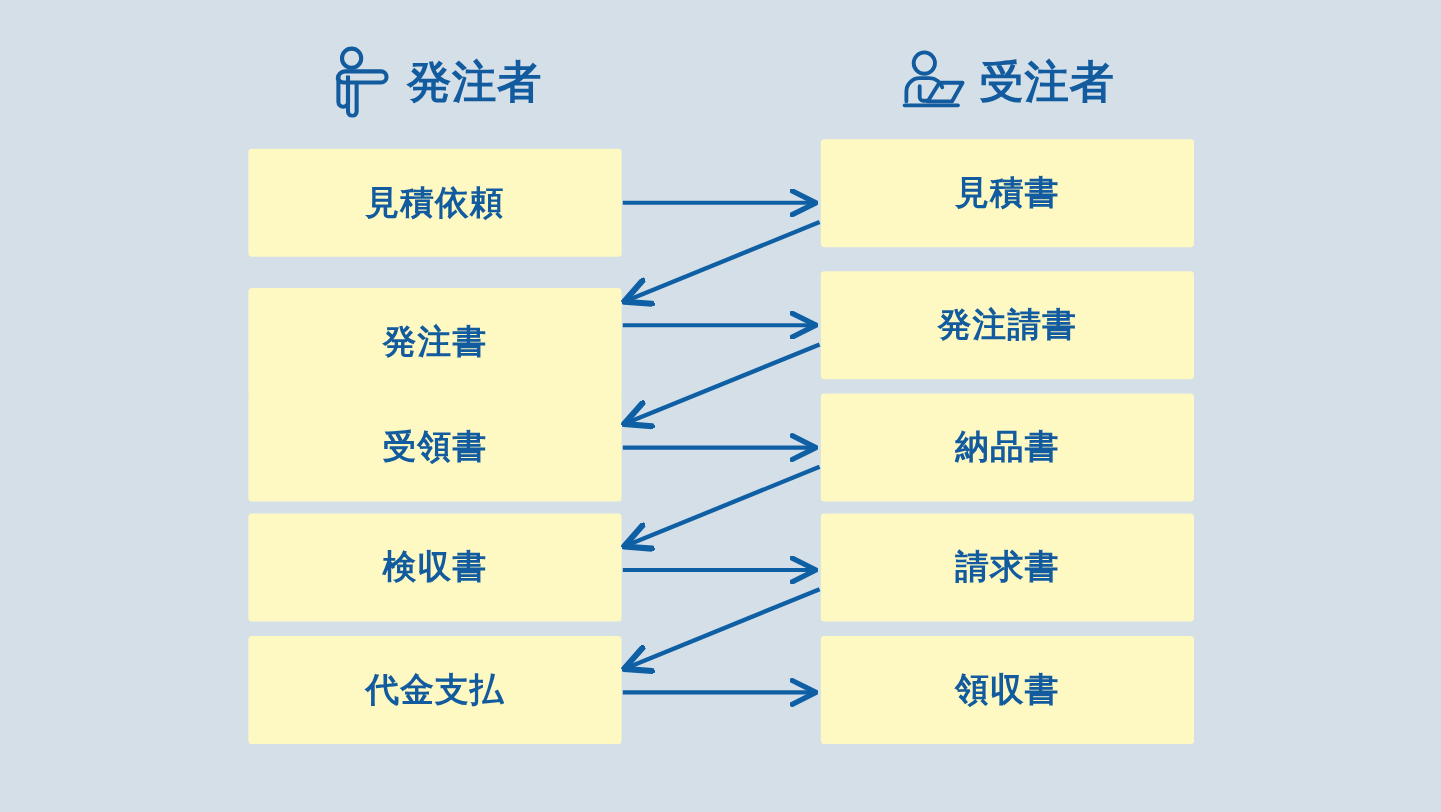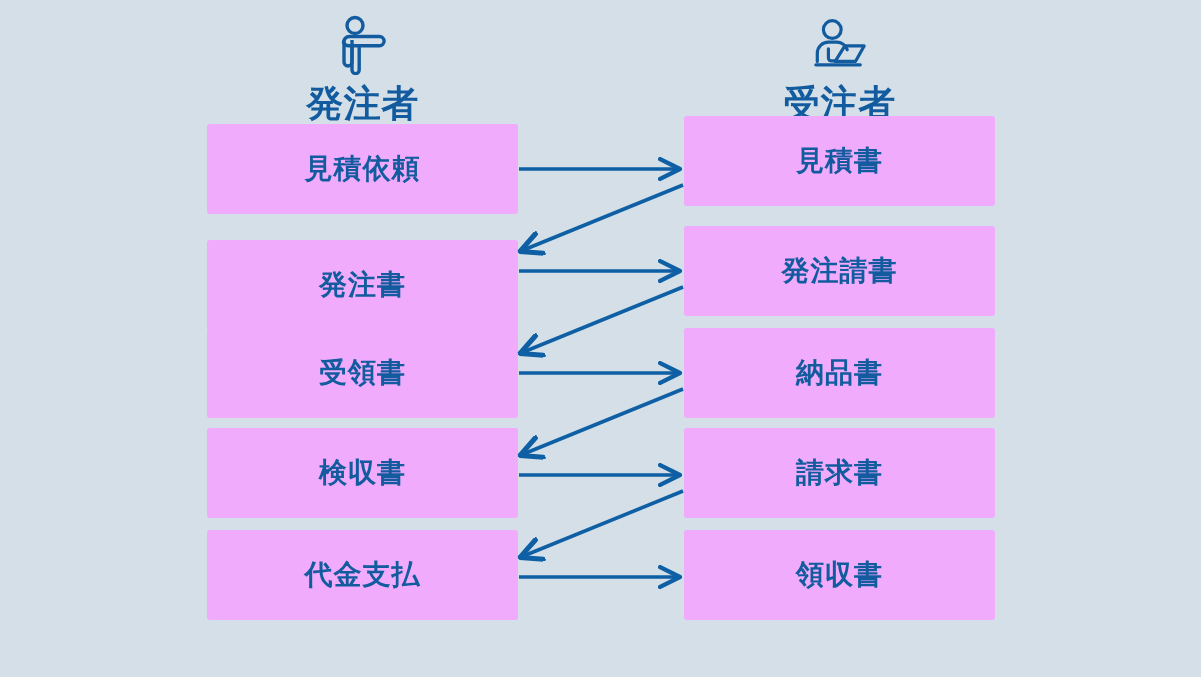--- a/index.html
+++ b/index.html
@@ -23,21 +23,20 @@
 
   
   .header {
     position: absolute;
     top: 36px;
     height: 64px;
     display: flex;
     align-items: center;
     justify-content: center;
     gap: 10px;
-    flex-direction: column;
   }
   .header.left  { left: 207px; width: 311px; }
   .header.right { left: 684px; width: 311px; align-items: center; }
   .header-icon {
     width: 56px;
     height: 60px;
     flex: 0 0 auto;
     display: block;
   }
   .header-title {
@@ -47,21 +46,21 @@
     letter-spacing: 0.5px;
     white-space: nowrap;
     line-height: 1;
   }
 
   
   .box {
     position: absolute;
     width: 311px;
     height: 90px;
-    background: #f0abfc;
+    background: #fef9c3;
     border-radius: 3px;
     display: flex;
     align-items: center;
     justify-content: center;
   }
   .box.col-left  { left: 207px; }
   .box.col-right { left: 684px; }
   .box-label {
     font-size: 28px;
     font-weight: bold;

